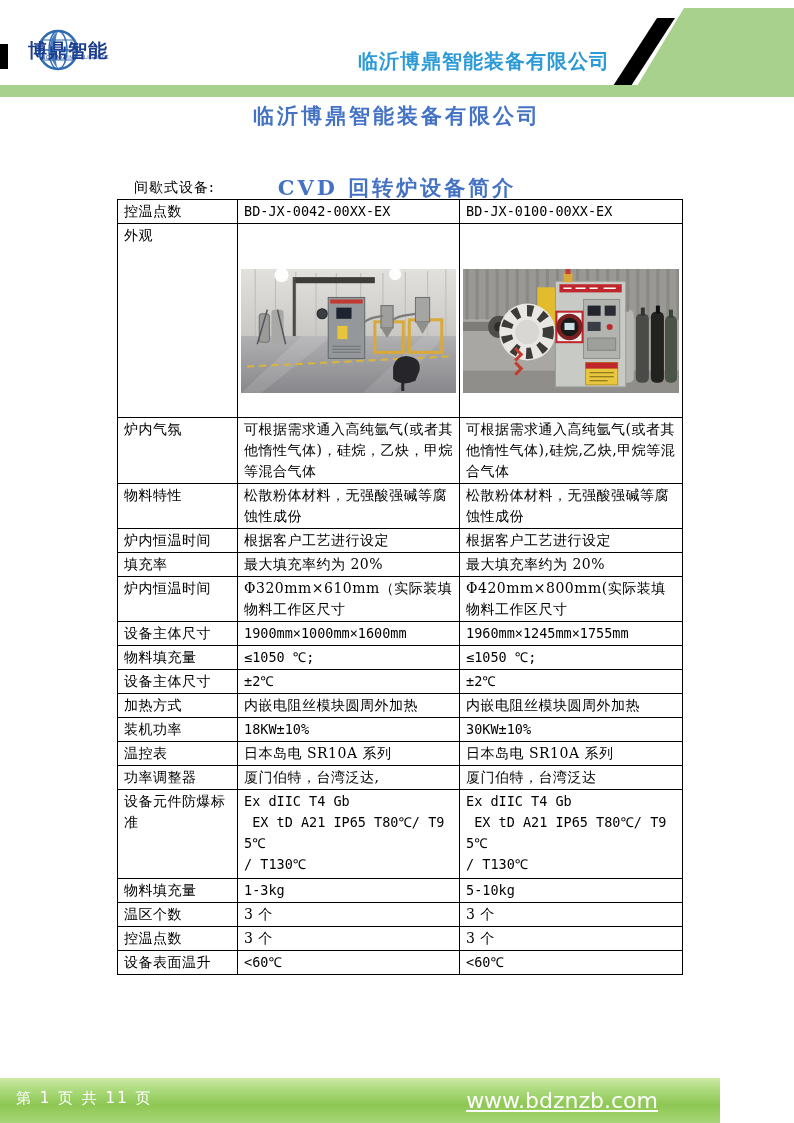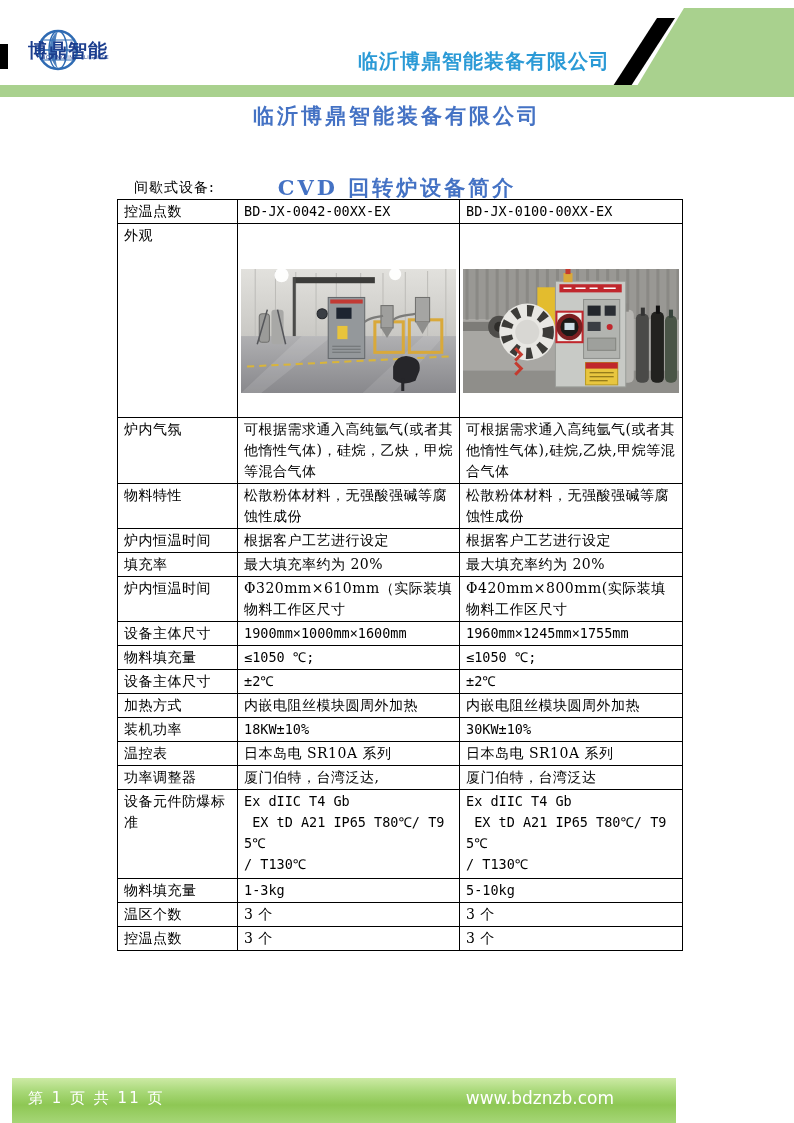--- a/index.html
+++ b/index.html
@@ -36,26 +36,26 @@
            overflow:hidden;}
   .label-cell{width:108px;letter-spacing:.5px;}
   .value-cell{white-space:pre-wrap;letter-spacing:.5px;word-break:break-all;}
   .mono .value-cell{font-family:"DejaVu Sans Mono","Liberation Mono",monospace;
            font-size:13.5px;letter-spacing:0;}
   .row-photos .value-cell{padding:3px;height:126px;}
   .row-photos svg{display:block;width:100%;height:124px;}
   .row-exp td{height:86px;}
 
   
-  .footer{position:absolute;left:0;top:1078px;width:664px;height:45px;
-          background:linear-gradient(180deg,#cdeaa5 0%,#a8d878 30%,#8ec754 60%,#a6d677 100%);margin-left:12px;}
+  .footer{position:absolute;left:0;top:1078px;width:720px;height:45px;
+          background:linear-gradient(180deg,#cdeaa5 0%,#a8d878 30%,#8ec754 60%,#a6d677 100%);}
   .footer-page{position:absolute;left:16px;top:11px;color:#fff;font-size:15px;letter-spacing:2px;
           font-family:"DejaVu Sans","Liberation Sans",sans-serif;}
-  .footer-site{position:absolute;right:62px;top:10px;color:#fff;font-size:17px;
-          font-family:"DejaVu Sans","Liberation Sans",sans-serif;cursor:pointer;}
+  .footer-site{position:absolute;right:62px;top:10px;color:#fff;font-size:22px;
+          font-family:"DejaVu Sans","Liberation Sans",sans-serif;text-decoration:underline;cursor:pointer;}
 </style>
 </head>
 <body>
 
 <div class="page">
 
   <div class="hdr-black-tab"></div>
 
   <div class="logo">
     <svg width="48" height="48" viewBox="0 0 48 48">
@@ -276,20 +276,25 @@
         <tr class="row-text">
           <td class="label-cell">温区个数</td>
           <td class="value-cell">3 个</td>
           <td class="value-cell">3 个</td>
         </tr>
         <tr class="row-text">
           <td class="label-cell">控温点数</td>
           <td class="value-cell">3 个</td>
           <td class="value-cell">3 个</td>
         </tr>
+        <tr class="row-text mono">
+          <td class="label-cell">设备表面温升</td>
+          <td class="value-cell">&lt;60℃</td>
+          <td class="value-cell">&lt;60℃</td>
+        </tr>
       </tbody>
   </table>
 
   <div class="footer">
     <span class="footer-page">第 1 页 共 11 页</span>
     <span class="footer-site">www.bdznzb.com</span>
   </div>
 </div>
 
 </body></html>

